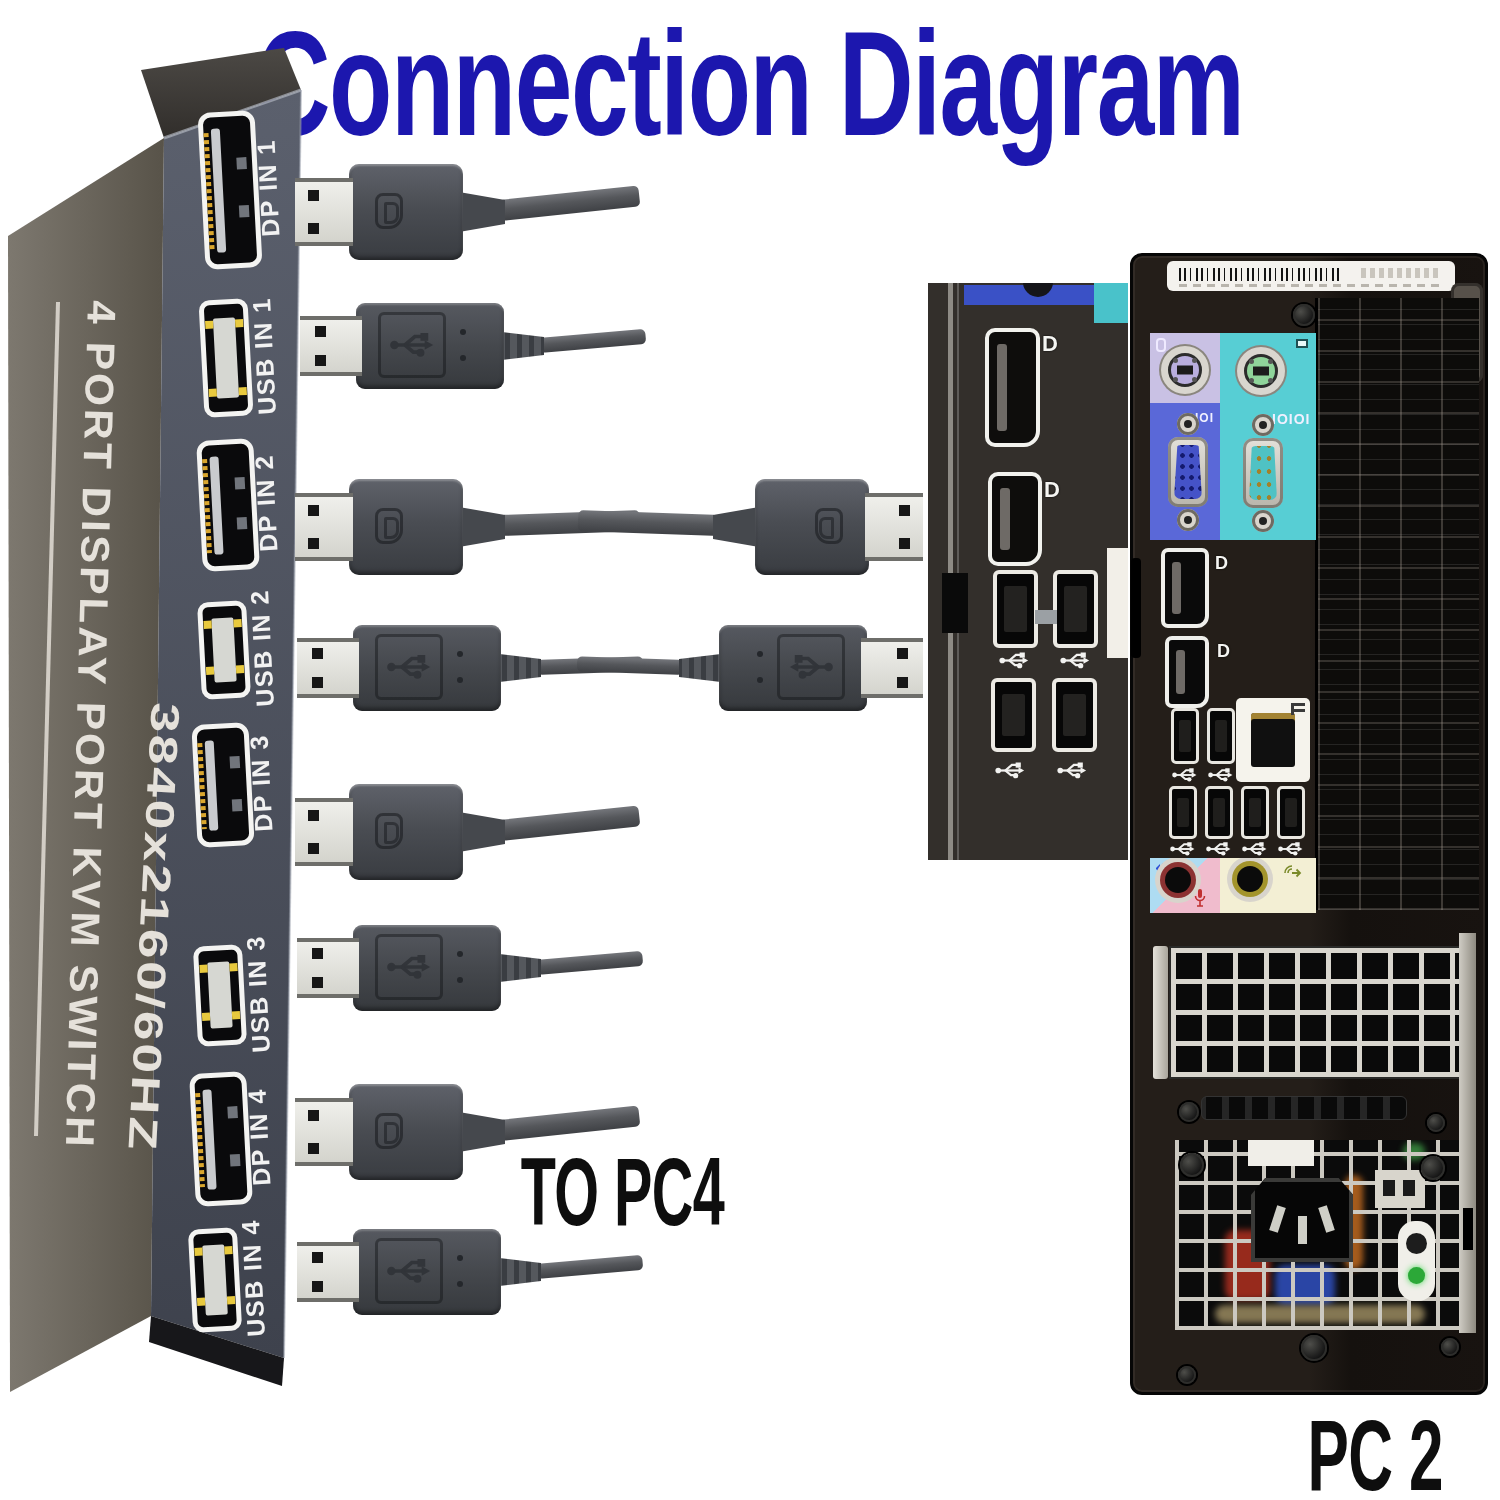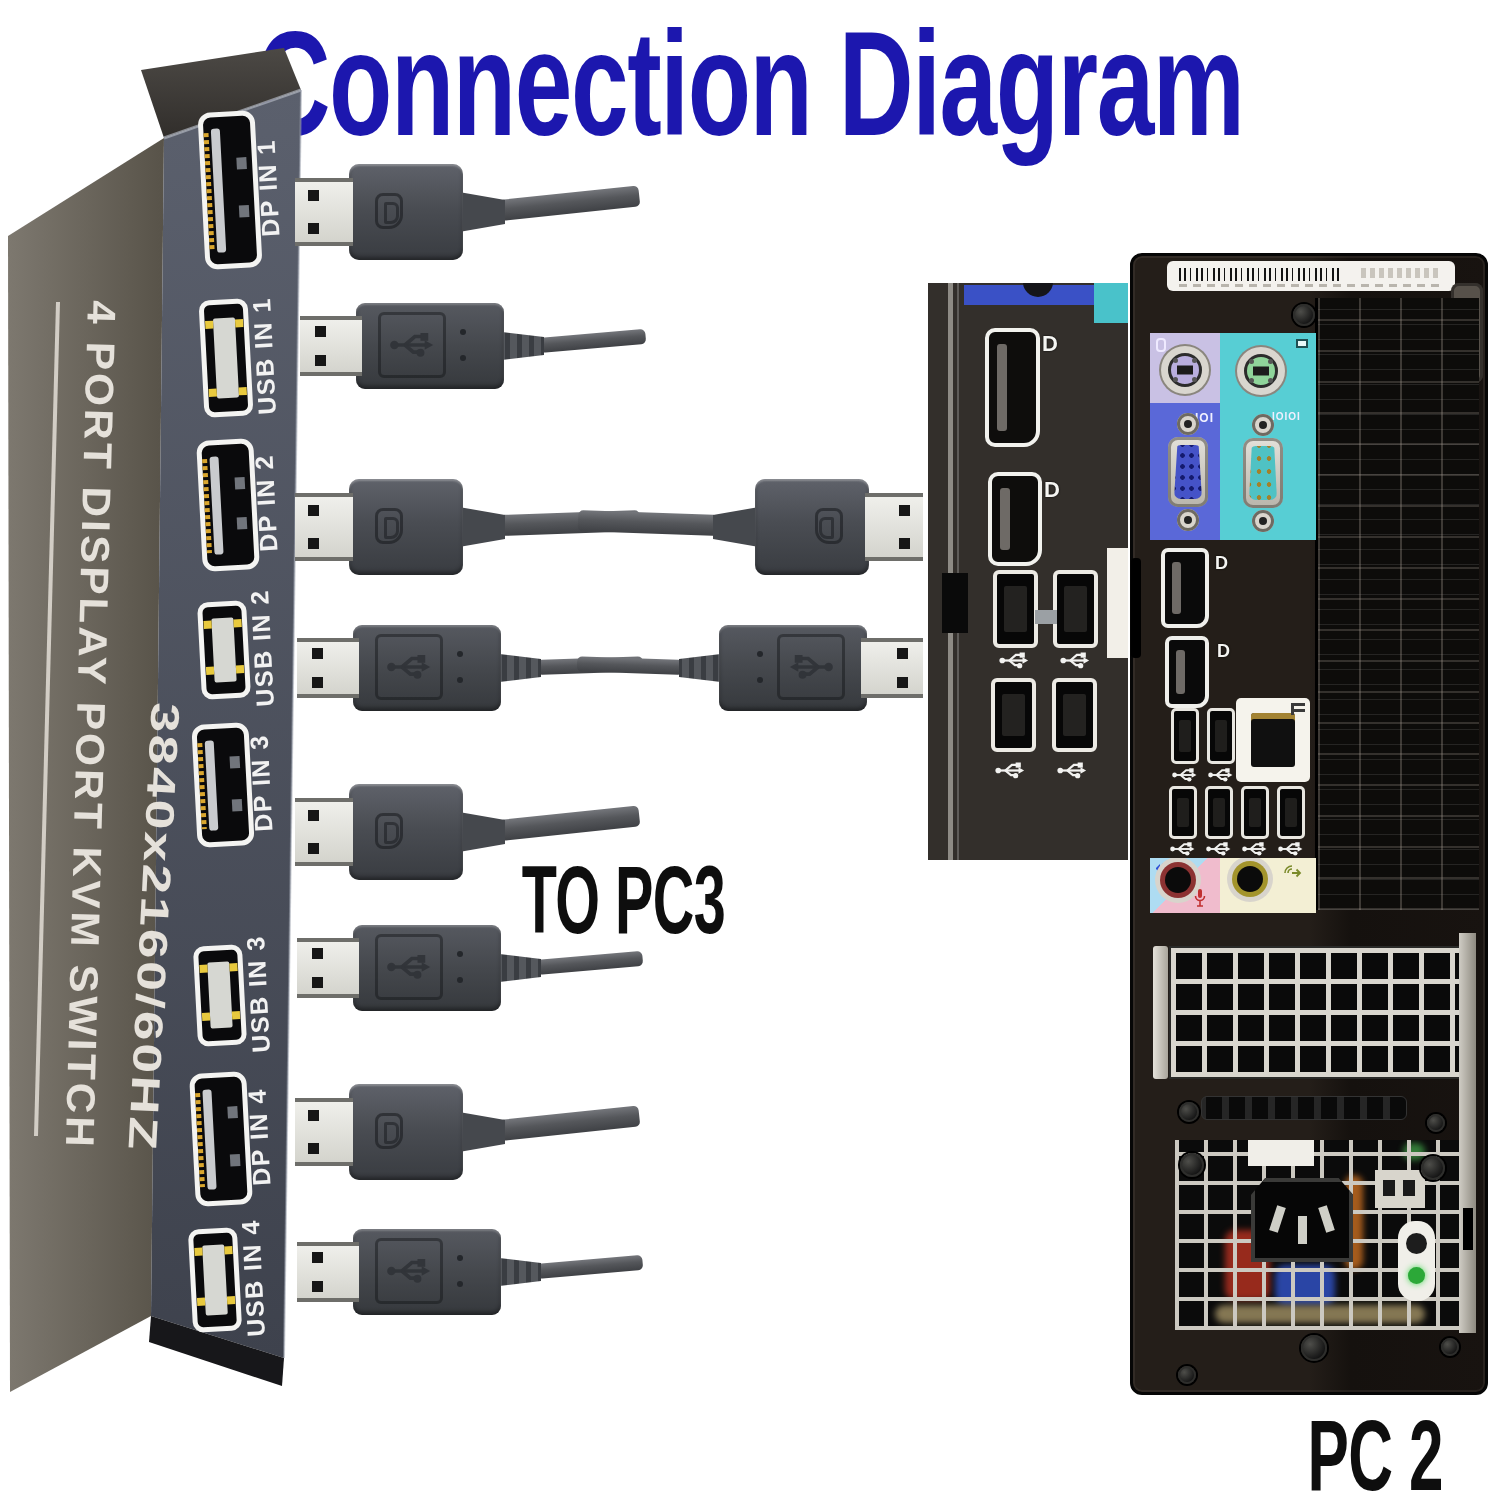--- a/index.html
+++ b/index.html
@@ -400,23 +400,20 @@
           </svg>
         </span>
       <i class="udot d1"></i>
         <i class="udot d2"></i>
     </div>
     <div class="plug" data-name="usb-plug">
         <i class="sq s1"></i>
         <i class="sq s2"></i>
       </div>
   </div>
-  <div class="big-label" style="left:448px;top:852px;width:350px" data-name="label-to-pc3">
-    <span class="squish">TO PC3</span>
-  </div>
 
   <div class="unit dp-unit" style="left:295px;top:1084px" data-name="dp-cable-to-pc4">
     <div class="cable" data-name="cable-wire"></div>
     <div class="strain" data-name="cable-strain-relief"></div>
     <div class="dbody" data-name="dp-connector-body">
         <span class="dp-emb" data-name="dp-logo-embossed">
           <i></i>
         </span>
       </div>
     <div class="plug" data-name="dp-plug">
@@ -433,20 +430,23 @@
             <use href="#tri-dark"></use>
           </svg>
         </span>
       <i class="udot d1"></i>
         <i class="udot d2"></i>
     </div>
     <div class="plug" data-name="usb-plug">
         <i class="sq s1"></i>
         <i class="sq s2"></i>
       </div>
+  </div>
+  <div class="big-label" style="left:447px;top:1144px;width:350px" data-name="label-to-pc4">
+    <span class="squish">TO PC4</span>
   </div>
 
   <div class="inset" data-name="pc-rear-ports-closeup">
     <div class="iline" data-name="panel-edge-highlight"></div>
     <div class="iline2" data-name="panel-edge-highlight-2"></div>
     <div class="iband-blue" data-name="vga-area-edge"></div>
     <div class="inut" data-name="vga-screw-nut"></div>
     <div class="iband-teal" data-name="serial-area-edge"></div>
 
     <div class="idp" style="left:57px;top:45px;width:55px;height:119px" data-name="displayport-port-1">
@@ -529,21 +529,21 @@
           </div>
         <div class="shell"></div>
         <div class="ins" style="background:#4553c8;clip-path:polygon(12% 0,88% 0,100% 100%,0 100%);
              background-image:radial-gradient(circle,#141a6e 2px,transparent 2.6px);background-size:9px 11px;background-position:4px 5px"></div>
         <div class="scr b">
             <i></i>
           </div>
       </div>
     </div>
     <div class="iosq" style="left:87px;top:147px;width:96px;height:137px;background:#57ced4" data-name="serial-area">
-      <span class="io-sym" style="left:52px;top:8px;font-size:10px" data-name="serial-symbol">IOIOI</span>
+      <span class="io-sym" style="left:52px;top:8px;font-size:14px" data-name="serial-symbol">IOIOI</span>
       <div class="dsub" style="left:23px;top:11px;width:40px;height:118px" data-name="serial-port">
         <div class="scr t">
             <i></i>
           </div>
         <div class="shell"></div>
         <div class="ins" style="background:#4fc2c4;clip-path:polygon(10% 0,90% 0,100% 100%,0 100%);
              background-image:radial-gradient(circle,#a3812a 2px,transparent 2.6px);background-size:10px 13px;background-position:5px 6px"></div>
         <div class="scr b">
             <i></i>
           </div>

